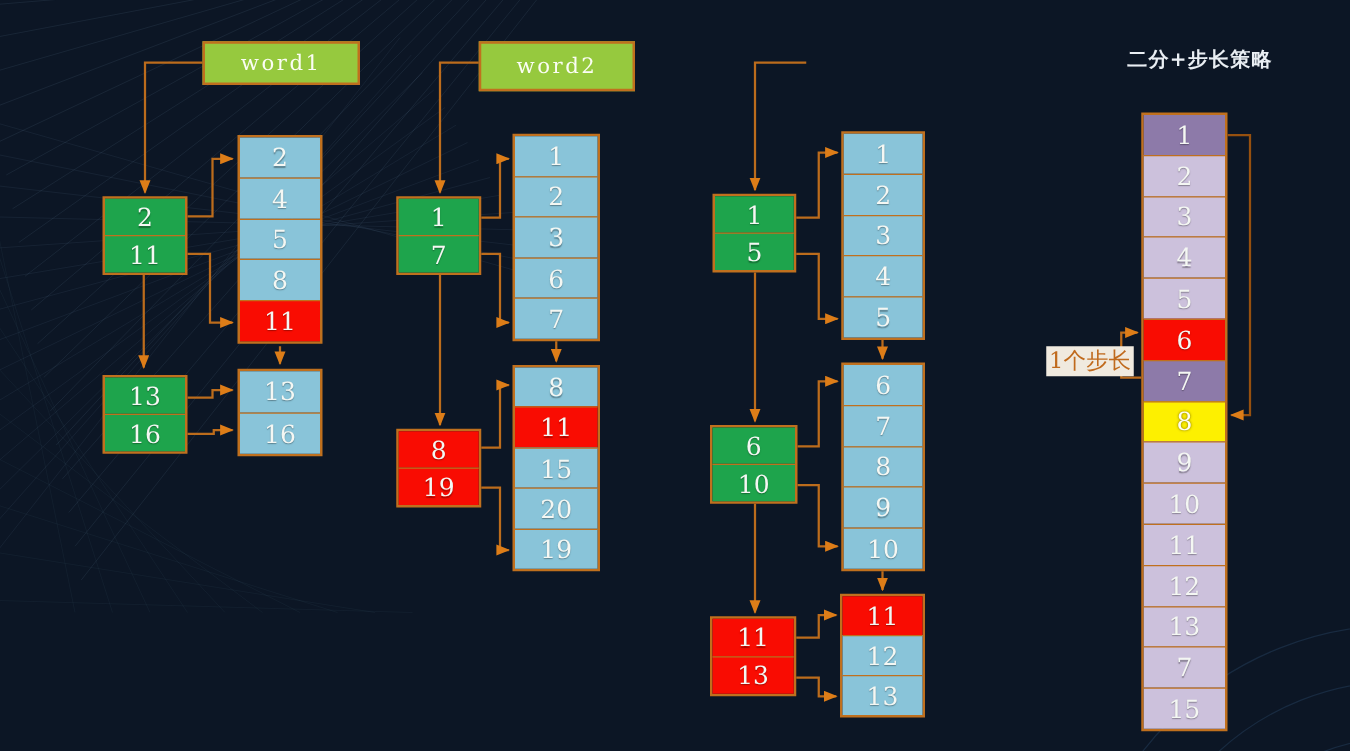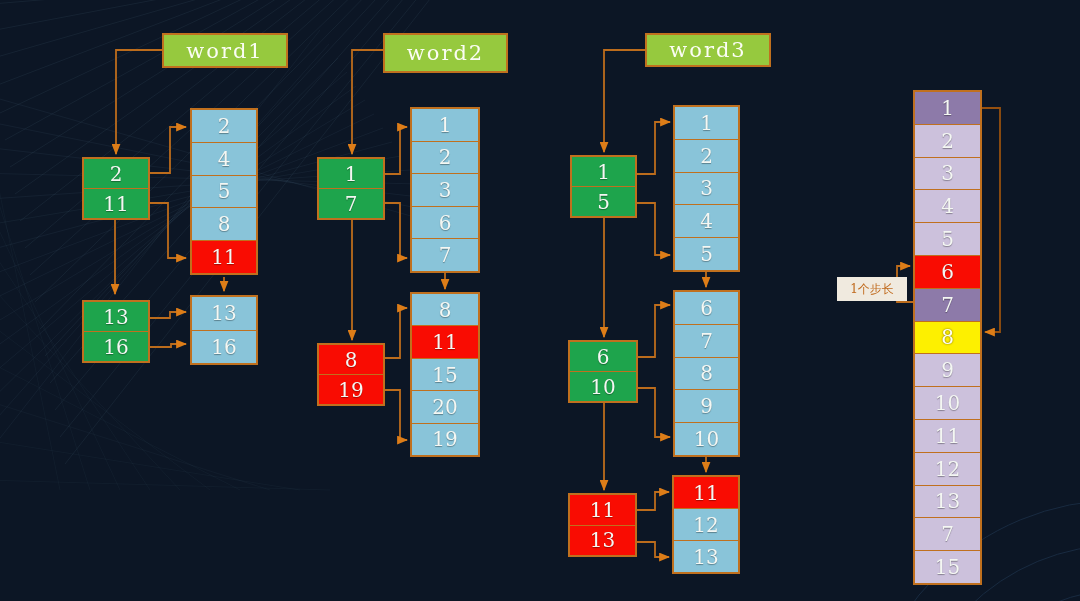--- a/index.html
+++ b/index.html
@@ -3,36 +3,36 @@
 <meta charset="utf-8">
 <style>
   html,body{margin:0;padding:0;background:#0c1625;}
   .canvas{position:relative;width:1080px;height:601px;background:#0c1625;overflow:hidden;
           font-family:"DejaVu Serif",serif;}
   svg.layer{position:absolute;left:0;top:0;width:1080px;height:601px;}
   #bgdeco{z-index:0;}
   #connectors{z-index:3;pointer-events:none;}
   .word-header{position:absolute;display:flex;align-items:center;justify-content:center;
           background:#96c93e;border:2px solid #c0701e;box-sizing:border-box;
-          color:#fbfdf4;font-size:21px;letter-spacing:2px;z-index:2;}
+          color:#fbfdf4;font-size:17px;letter-spacing:2px;z-index:2;}
   .pbox,.plist{position:absolute;display:flex;flex-direction:column;
           border:2px solid #c0701e;box-sizing:border-box;z-index:2;}
   .cell{flex:1;display:flex;align-items:center;justify-content:center;
           color:#f4f7f3;font-size:20px;text-shadow:0 1px 1px rgba(0,0,0,.35);}
   .cell + .cell{border-top:1px solid #c0701e;}
   .cell[data-color="green"]{background:#1ea44c;}
   .cell[data-color="blue"]{background:#89c4d9;}
   .cell[data-color="red"]{background:#f90c02;}
   .cell[data-color="purple"]{background:#8d7aa9;}
   .cell[data-color="lavender"]{background:#ccc1dc;}
   .cell[data-color="yellow"]{background:#fdf000;color:#fffef2;text-shadow:0 0 2px rgba(90,70,0,.9);}
   .strategy-title{position:absolute;left:878px;top:38px;width:164px;text-align:center;
           color:#e9eef3;font-size:16px;font-weight:bold;letter-spacing:1px;z-index:2;}
   .step-label{position:absolute;left:837px;top:277px;width:70px;height:24px;
-          background:#f0eadf;color:#c06a1d;font-size:12px;line-height:24px;
+          background:#f0eadf;color:#c06a1d;font-size:18px;line-height:24px;
           display:flex;align-items:center;justify-content:center;z-index:4;}
 </style>
 </head>
 <body>
 
 <div class="canvas">
 
   <svg class="layer" id="bgdeco">
       <line x1="-20" y1="5" x2="220" y2="-15" stroke="#7ba3c2" stroke-opacity="0.13" stroke-width="0.7"></line>
       <line x1="-15" y1="32" x2="233" y2="-15" stroke="#7ba3c2" stroke-opacity="0.13" stroke-width="0.7"></line>
@@ -77,21 +77,21 @@
       <line x1="-15" y1="400" x2="270" y2="490" stroke="#7ba3c2" stroke-opacity="0.07" stroke-width="0.7"></line>
       <line x1="-15" y1="440" x2="300" y2="490" stroke="#7ba3c2" stroke-opacity="0.07" stroke-width="0.7"></line>
       <line x1="-15" y1="480" x2="330" y2="490" stroke="#7ba3c2" stroke-opacity="0.07" stroke-width="0.7"></line>
       <circle cx="1120" cy="760" r="170" fill="none" stroke="#1c2f47" stroke-width="1" stroke-opacity="0.8"></circle>
       <circle cx="1120" cy="760" r="215" fill="none" stroke="#1c2f47" stroke-width="1" stroke-opacity="0.8"></circle>
       <circle cx="1120" cy="760" r="260" fill="none" stroke="#1c2f47" stroke-width="1" stroke-opacity="0.8"></circle>
     </svg>
 
   <div class="word-header" style="left:162px;top:33px;width:126px;height:35px">word1</div>
   <div class="word-header" style="left:383px;top:33px;width:125px;height:40px">word2</div>
-  <div class="word-header" style="left:645px;top:33px;width:126px;height:34px">word3</div>
+  <div class="strategy-title">二分+步长策略</div>
 
   <div class="pbox" style="left:82px;top:157px;width:68px;height:63px">
       <div class="cell" data-color="green">2</div>
       <div class="cell" data-color="green">11</div>
     </div>
   <div class="plist" style="left:190px;top:108px;width:68px;height:167px">
       <div class="cell" data-color="blue">2</div>
       <div class="cell" data-color="blue">4</div>
       <div class="cell" data-color="blue">5</div>
       <div class="cell" data-color="blue">8</div>

